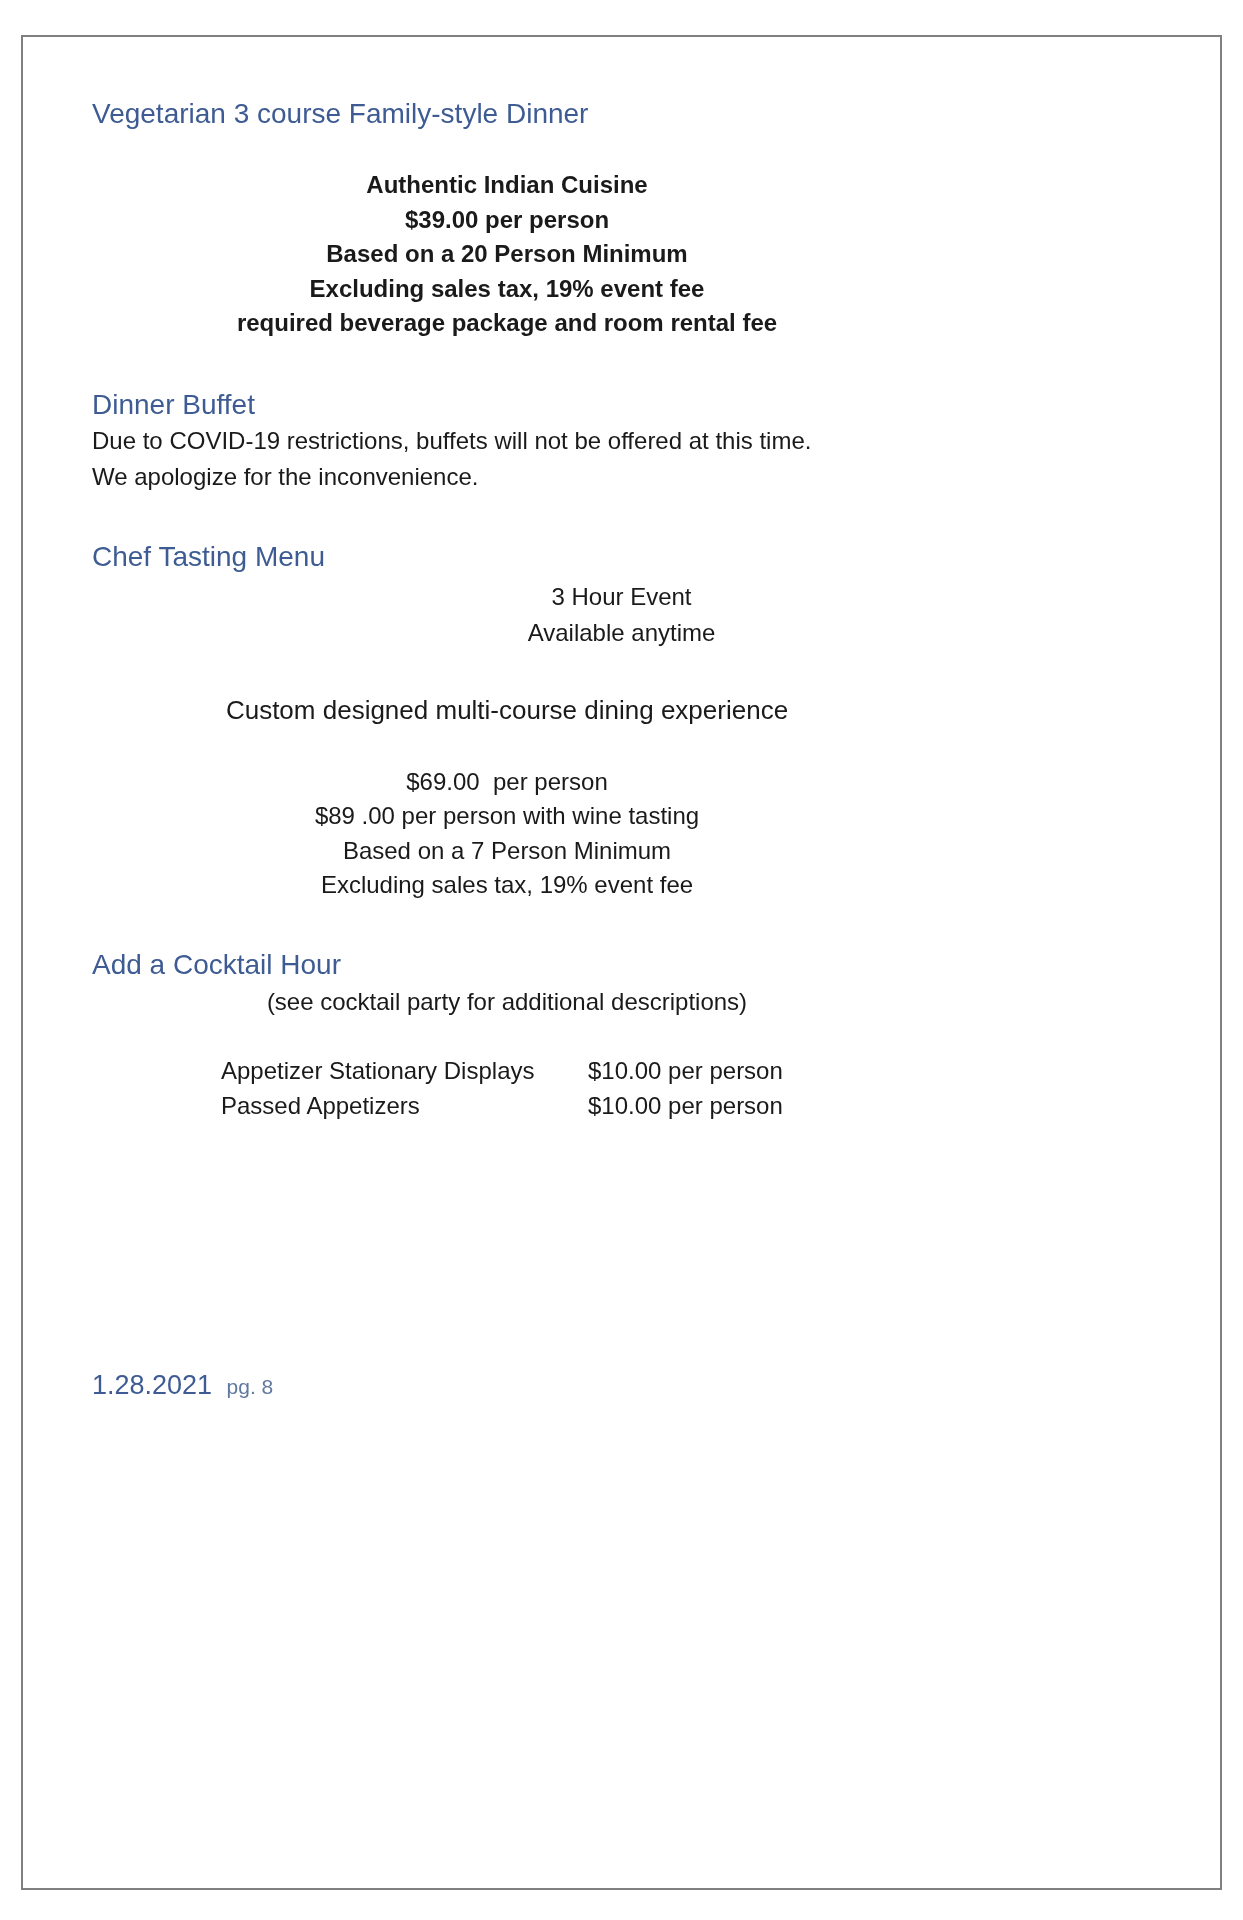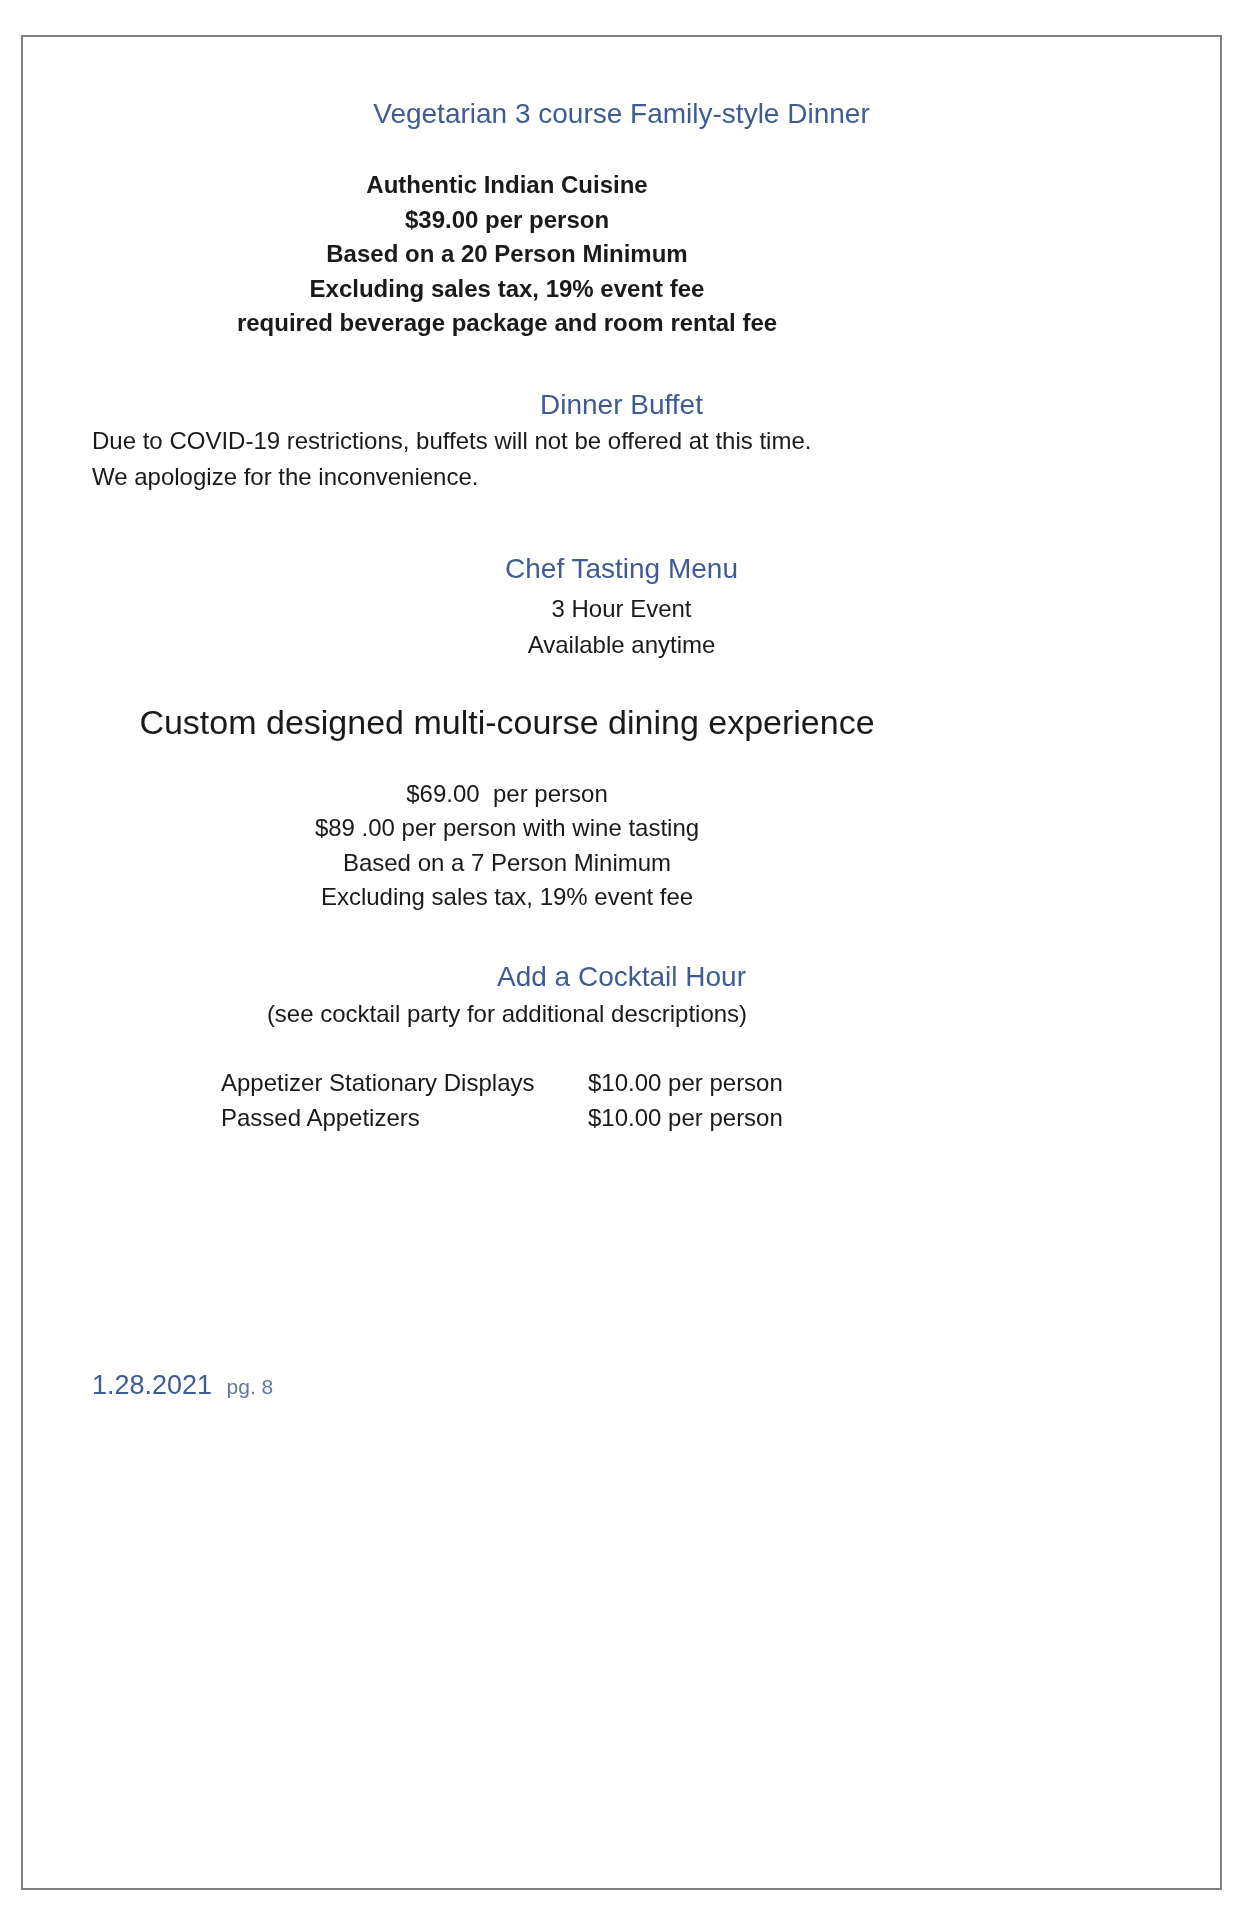--- a/index.html
+++ b/index.html
@@ -31,42 +31,41 @@
     right: 92px;
     top: 0;
     padding-top: 96px;
   }
   .heading {
     font-size: 28px;
     line-height: 36px;
     font-weight: 400;
     color: #3e5c93;
     margin: 0;
-    text-align: center;
   }
   .centered-col {
     width: 830px;
     text-align: center;
   }
   .menu-line {
     font-size: 24px;
     line-height: 34.5px;
     white-space: pre-wrap;
   }
   .block-1 { margin-top: 36px; font-weight: bold; }
   .h-buffet { margin-top: 46px; }
   .body-line {
     font-size: 24px;
     line-height: 36px;
   }
-  .h-chef { margin-top: 56px; }
+  .h-chef { margin-top: 44px; }
   .chef-body { margin-top: 4px; text-align: center; }
   .subtitle {
     margin-top: 40px;
-    font-size: 34px;
+    font-size: 26px;
     line-height: 38px;
   }
   .price-block { margin-top: 36px; }
   .h-cocktail { margin-top: 44px; }
   .note {
     margin-top: 1px;
     font-size: 24px;
     line-height: 36px;
   }
   .items {

